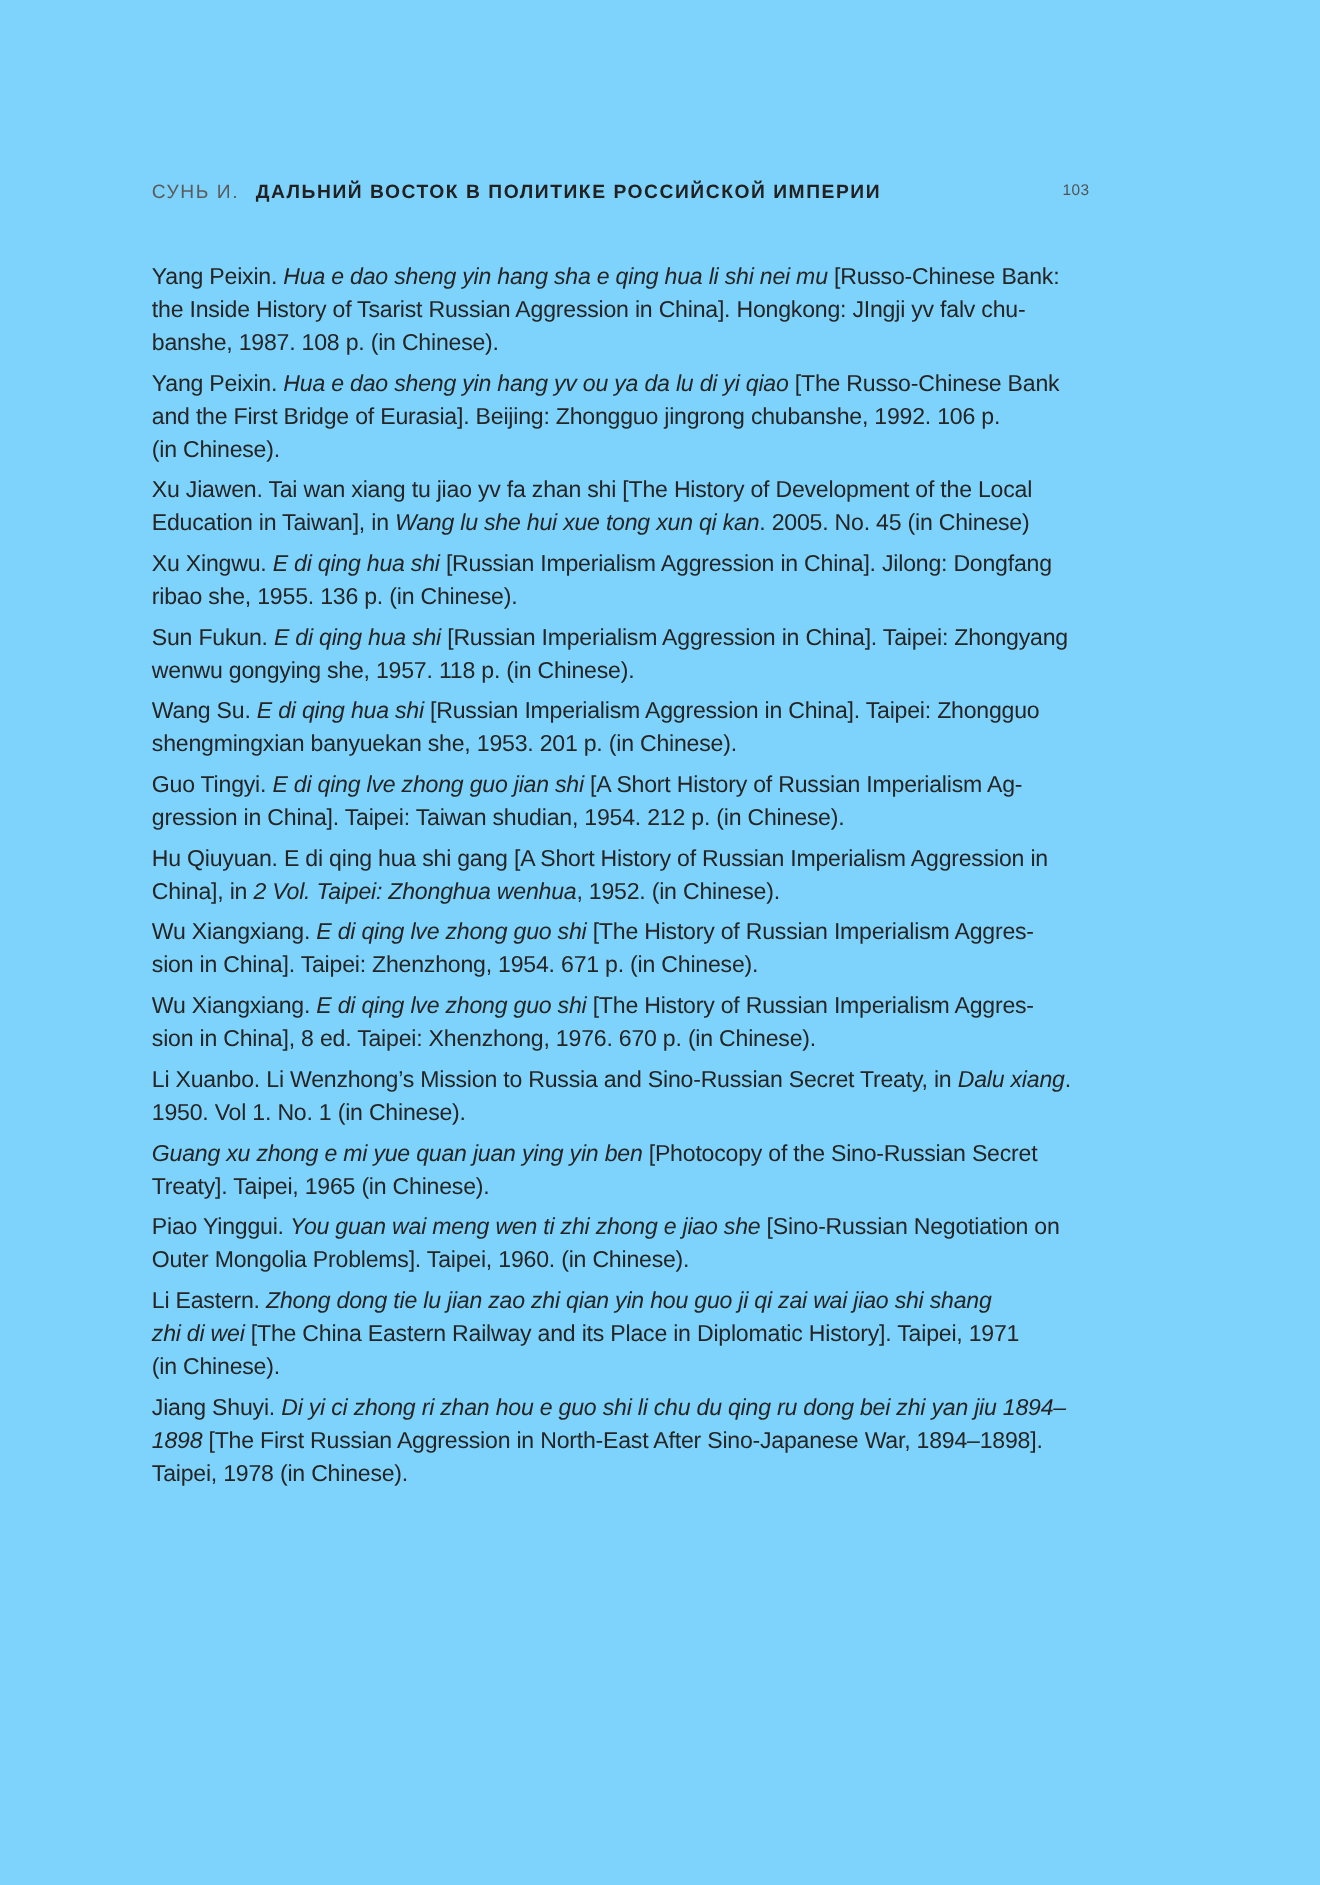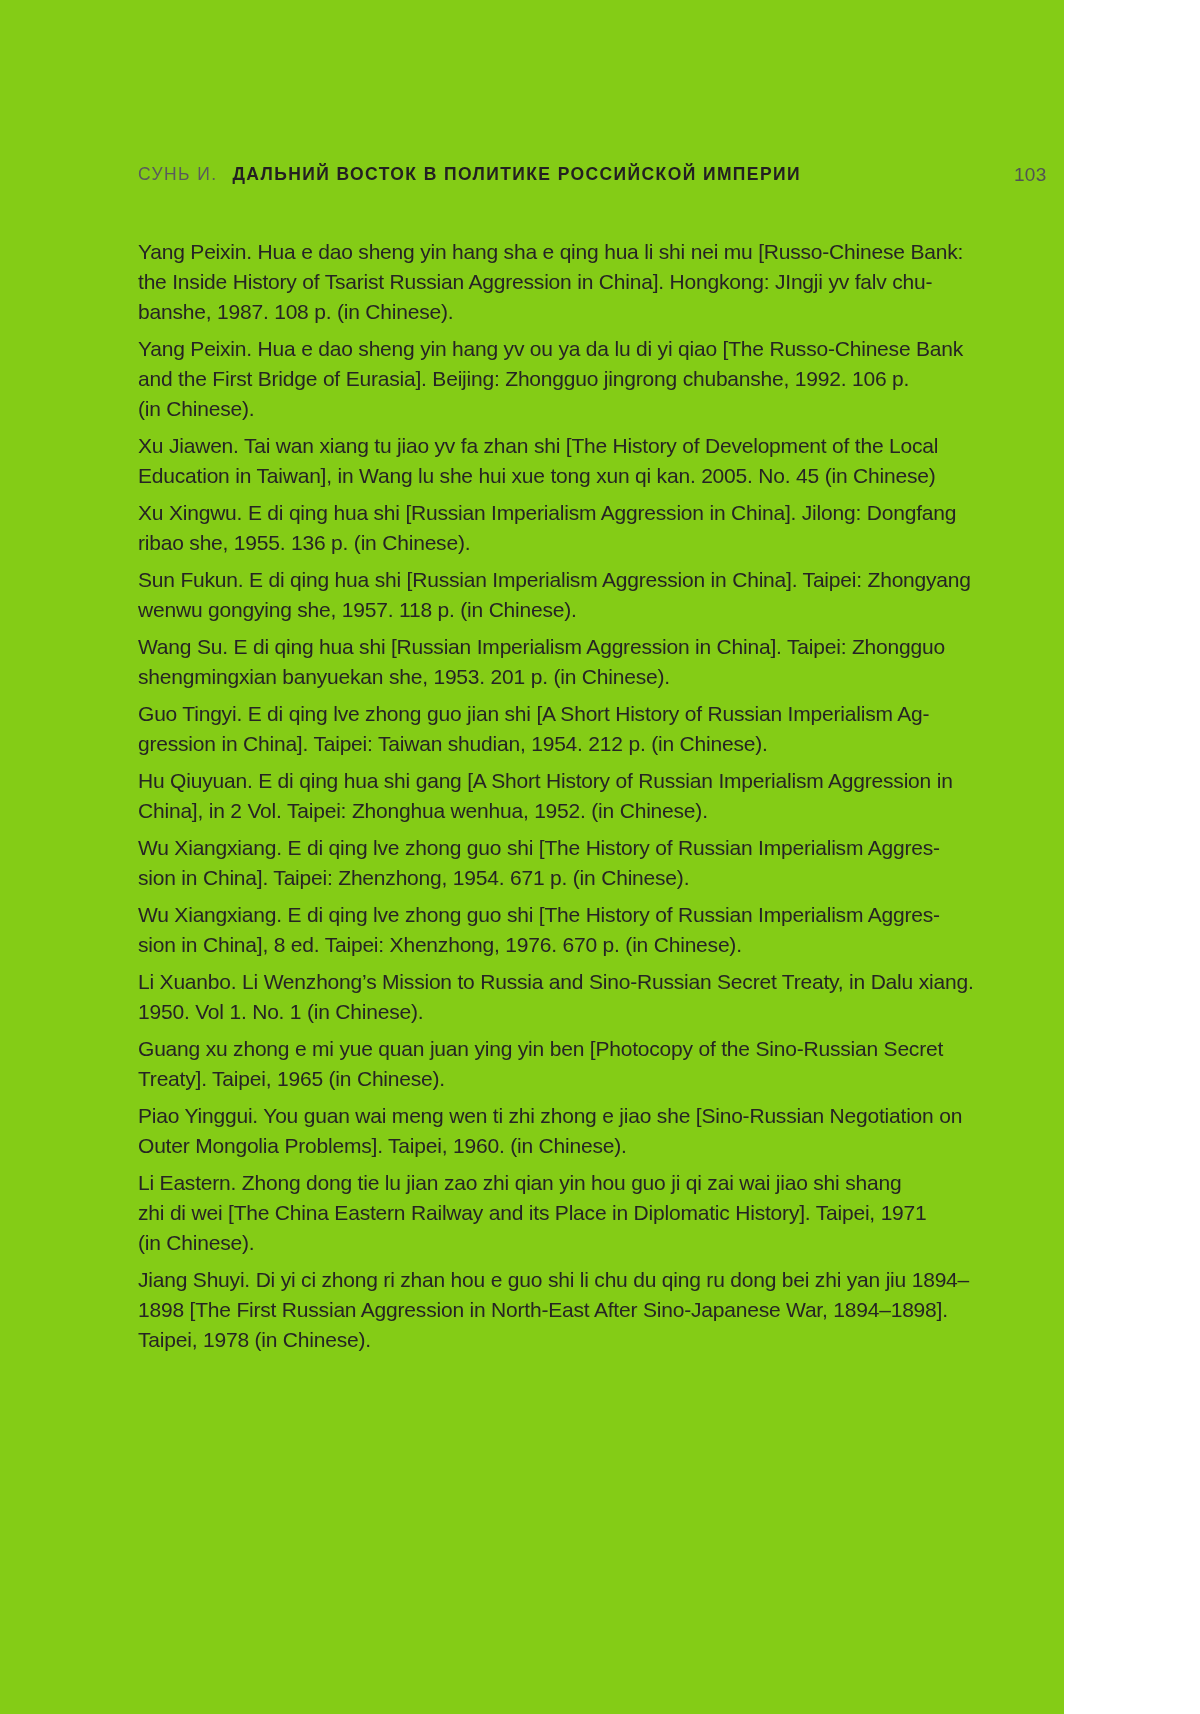--- a/index.html
+++ b/index.html
@@ -1,20 +1,20 @@
 <!DOCTYPE html>
 <html><head>
 <meta charset="utf-8">
 <style>
   html, body { margin: 0; padding: 0; background: #ffffff; }
   .page {
     position: relative;
-    width: 1064px;
+    width: 1200px;
     height: 1714px;
-    background: #84cc16;
+    background: #7dd3fc;
     font-family: "Liberation Sans", sans-serif;
     overflow: hidden;
   }
   .running-head {
     position: absolute;
     left: 138px;
     top: 163px;
     white-space: nowrap;
     font-size: 17.5px;
     line-height: 22px;
@@ -25,41 +25,41 @@
     font-weight: 400;
     margin-right: 15px;
   }
   .rh-title {
     color: #232021;
     font-weight: 700;
   }
   .page-number {
     position: absolute;
     top: 165px;
-    left: 1014px;
-    font-size: 19px;
+    left: 966px;
+    font-size: 14px;
     line-height: 1;
     color: #525254;
     letter-spacing: 0.3px;
   }
   .bibliography {
     position: absolute;
     left: 138px;
     top: 237px;
     width: 910px;
     color: #262424;
     font-size: 21px;
     line-height: 30px;
     letter-spacing: -0.2px;
   }
   .bib-entry {
     margin: 0 0 7px 0;
     white-space: pre-wrap;
   }
-  .seg-italic { }
+  .seg-italic { font-style: italic; }
 </style>
 </head>
 <body>
 
 <div class="page">
   <header class="running-head">
     <span class="rh-author">СУНЬ И.</span><span class="rh-title">ДАЛЬНИЙ ВОСТОК В ПОЛИТИКЕ РОССИЙСКОЙ ИМПЕРИИ</span>
   </header>
 
   <span class="page-number">103</span>

